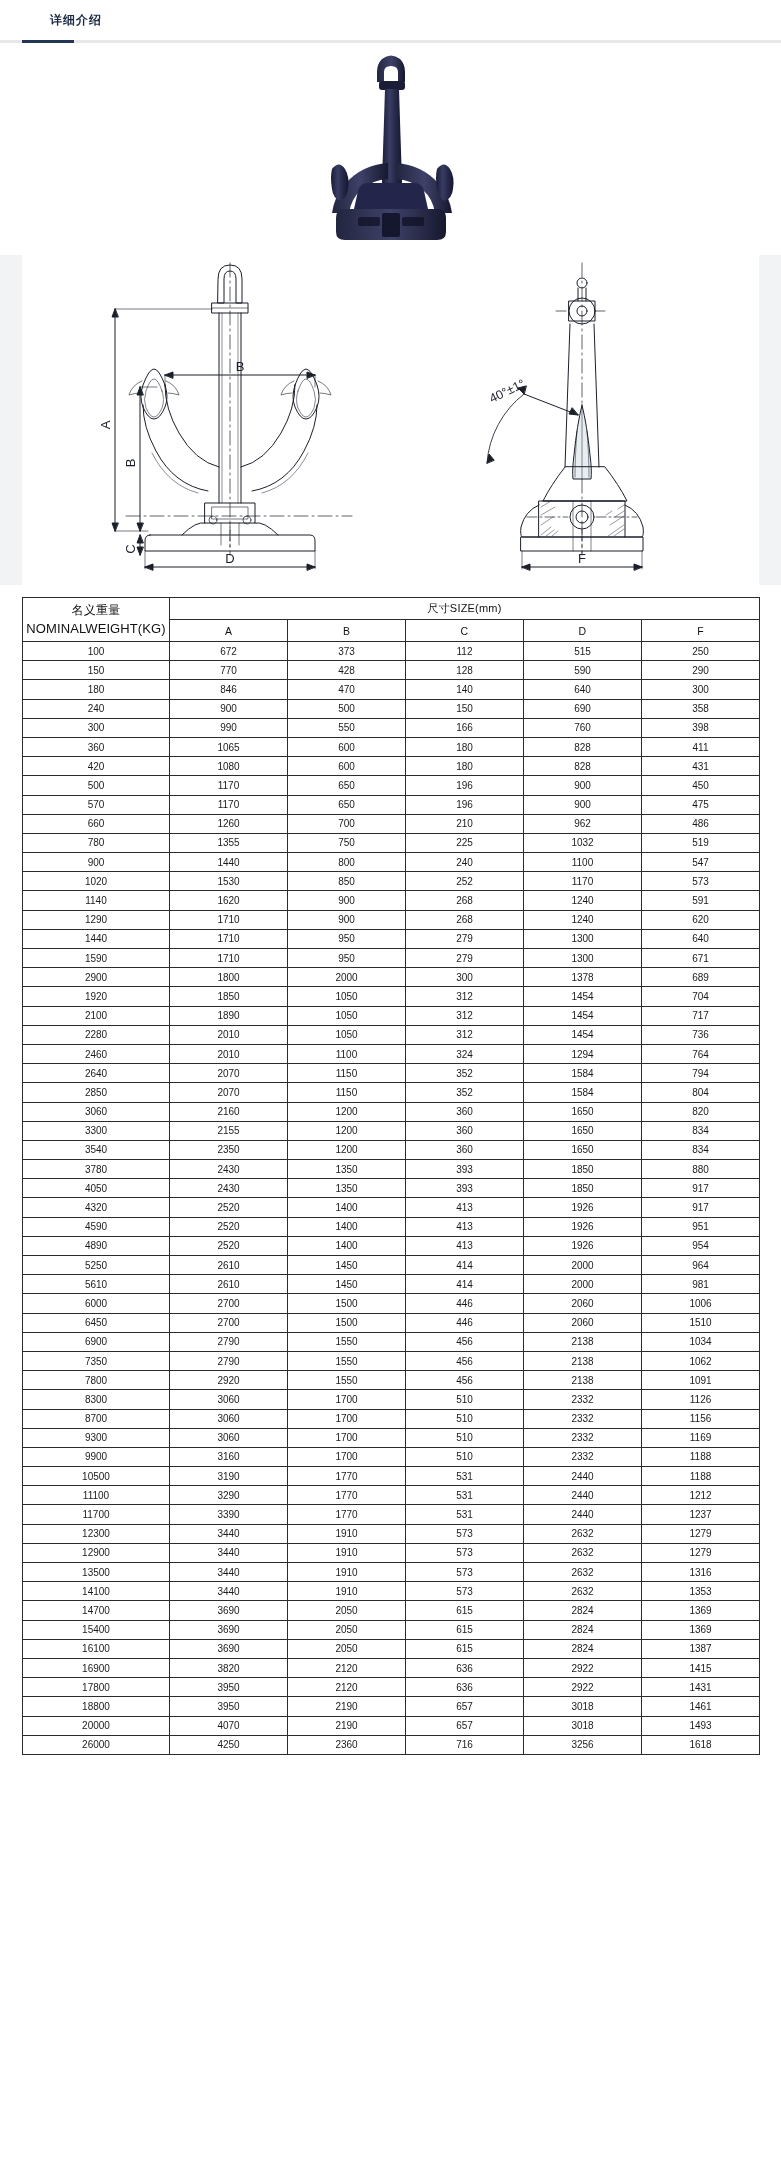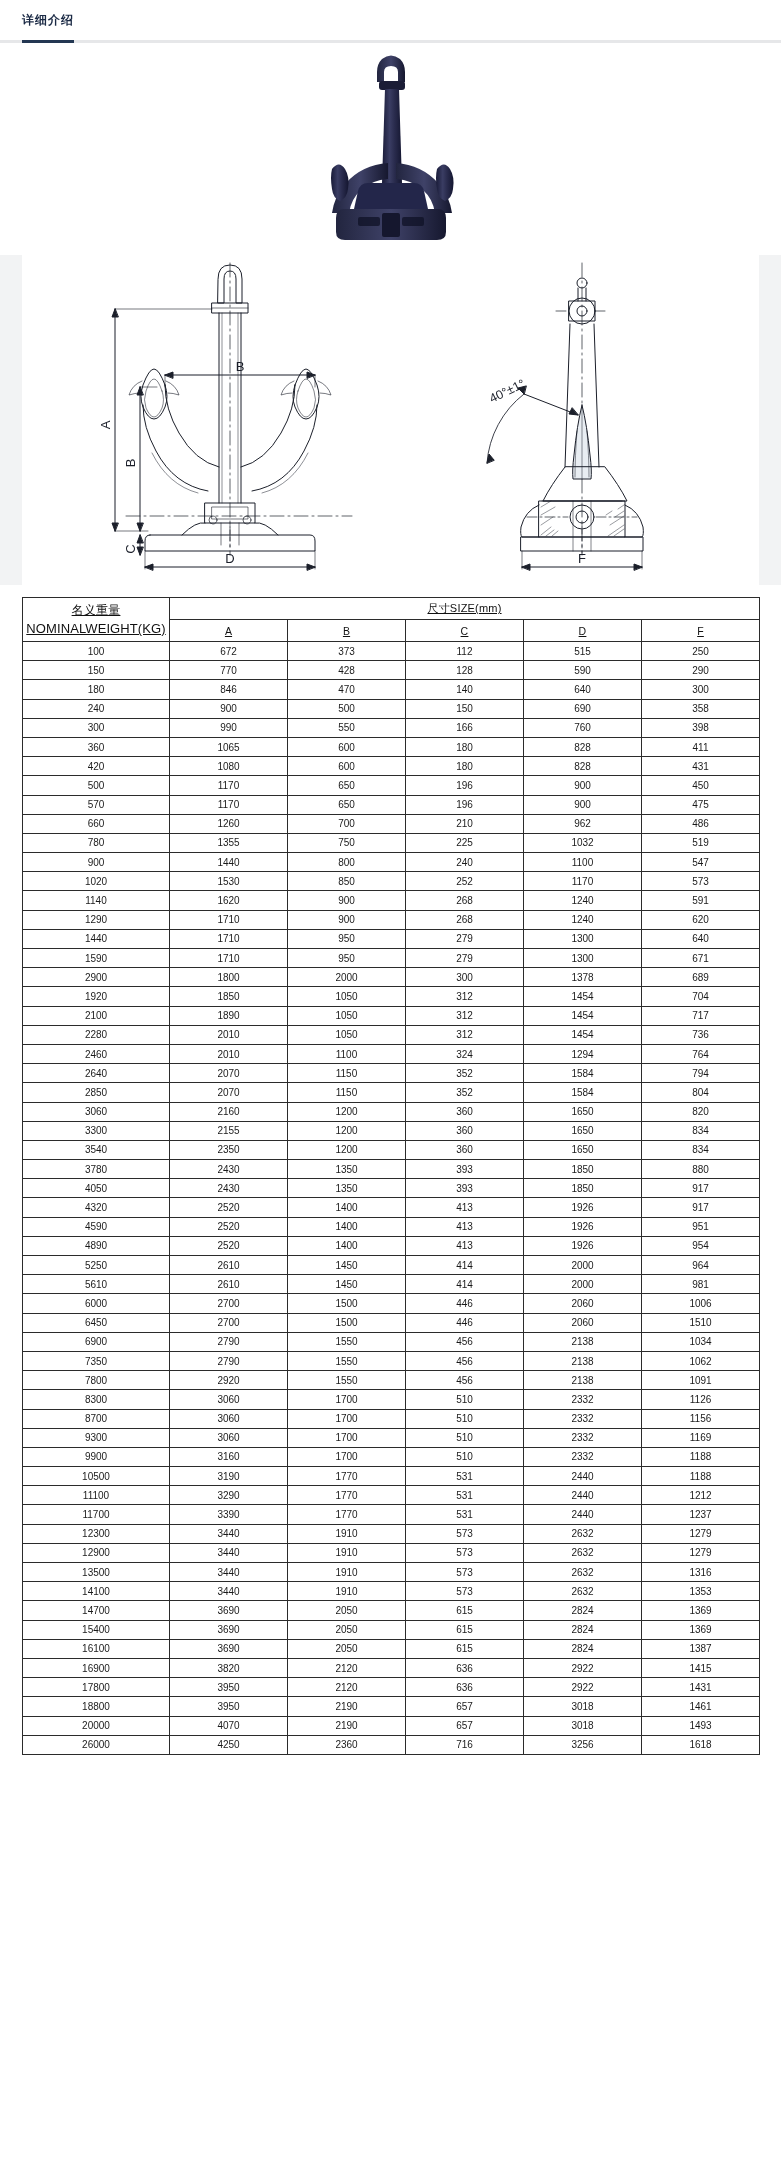--- a/index.html
+++ b/index.html
@@ -25,20 +25,21 @@
     padding-left: 22px;
   }
   .tab-label {
     display: inline-block;
     font-size: 12px;
     color: #1b2a45;
     font-weight: bold;
     letter-spacing: 1px;
     line-height: 20px;
     padding-bottom: 6px;
+    margin-left: 28px;
   }
   .tab-rule-wrap {
     position: relative;
     height: 3px;
     margin: 0 0 0 0;
     background: #e6e7e9;
   }
   .tab-rule-active {
     position: absolute;
     left: 22px;
@@ -106,21 +107,20 @@
     vertical-align: middle;
     color: #111111;
     background: #ffffff;
     font-weight: normal;
     padding: 0;
   }
   table.spec th {
     height: 22px;
     font-size: 10.5px;
     letter-spacing: 0.2px;
-    text-decoration: underline;
   }
   table.spec th.cn-head {
     height: 44px;
     line-height: 1.5;
   }
   table.spec th.cn-head .cn {
     display: block;
     font-size: 12px;
     color: #111;
   }

